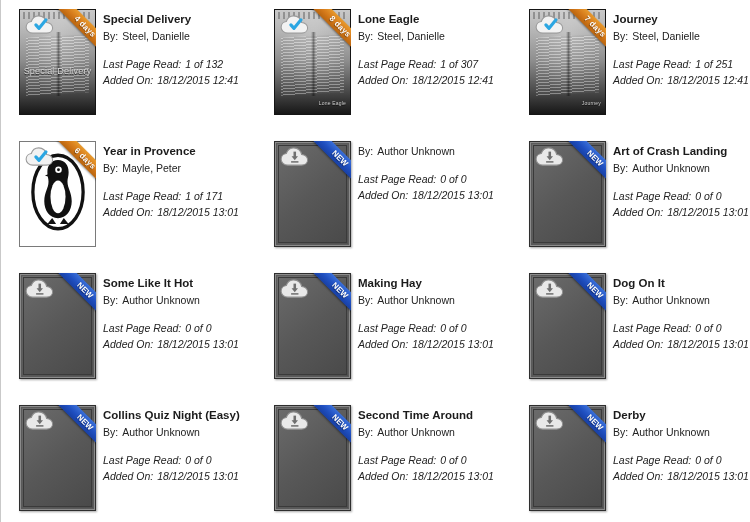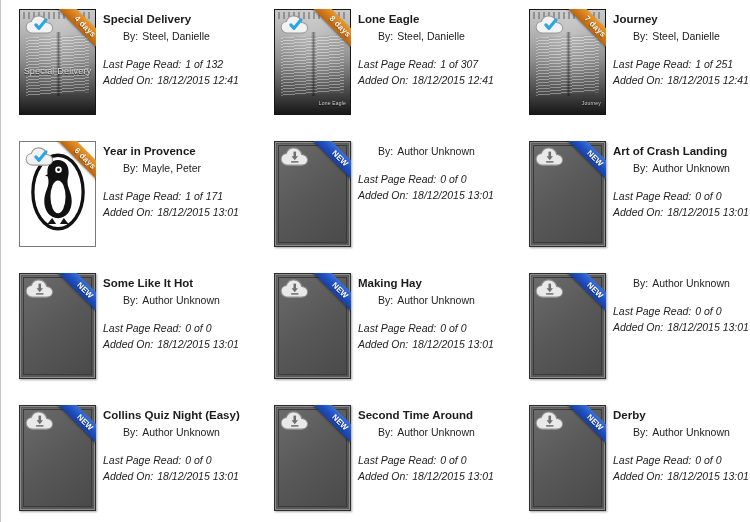--- a/index.html
+++ b/index.html
@@ -173,21 +173,21 @@
     line-height: 14px;
     white-space: nowrap;
     margin-bottom: 3px;
   }
   .author {
     font-size: 10.5px;
     color: #222222;
     line-height: 14px;
     white-space: nowrap;
   }
-  .author .lbl { margin-right: 4px; margin-left: 20px; }
+  .author .lbl { margin-right: 4px; }
   .stats { margin-top: 13px; }
   .stat-line {
     font-size: 10.5px;
     color: #222222;
     line-height: 16px;
     white-space: nowrap;
     font-style: italic;
   }
   .stat-line .lbl { margin-right: 4px; }
 </style>
@@ -417,20 +417,21 @@
     <rect x="18" y="7.5" width="3.4" height="7.2"></rect>
     <path d="M15.4 13.6h8.6L19.7 19z"></path>
     <rect x="14.8" y="20.2" width="9.8" height="2"></rect>
   </g>
 </svg></div>
           <div class="ribbon blue">
             <div class="band">NEW</div>
           </div>
         </div>
         <div class="meta">
+          <div class="title">Dog On It</div>
           <div class="author"><span class="lbl">By:</span><span>Author Unknown</span></div>
           <div class="stats">
             <div class="stat-line"><span class="lbl">Last Page Read:</span><span>0 of 0</span></div>
             <div class="stat-line"><span class="lbl">Added On:</span><span>18/12/2015 13:01</span></div>
           </div>
         </div>
       </div>
       <div class="book-card">
         <div class="thumb-wrap">
           <div class="thumb placeholder"></div>

